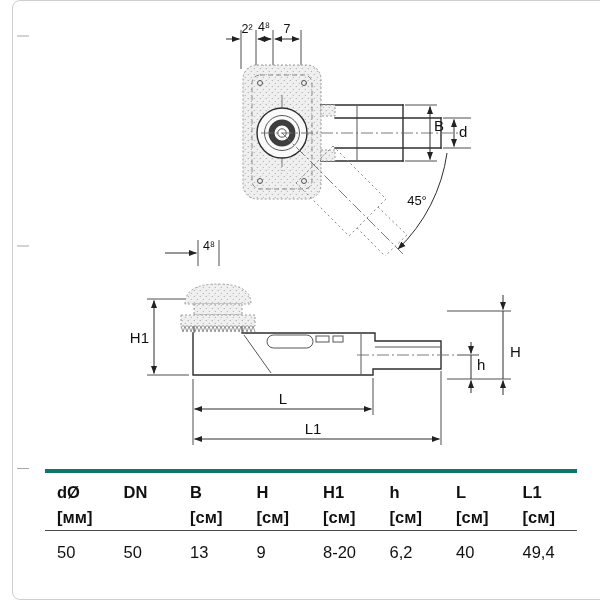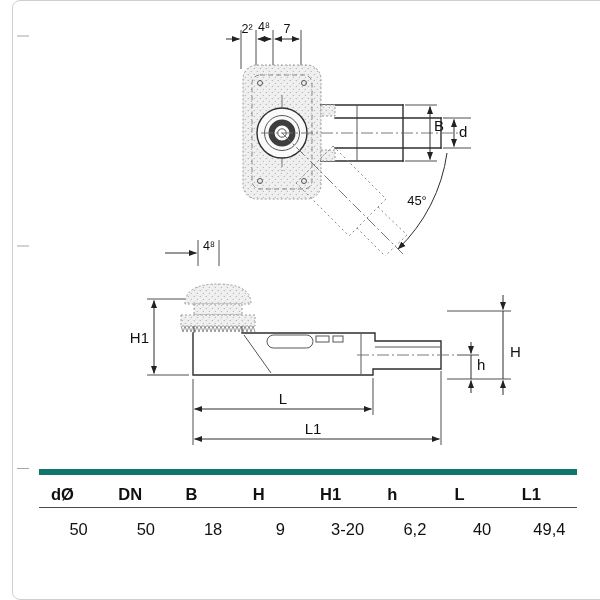--- a/index.html
+++ b/index.html
@@ -18,27 +18,27 @@
   .teeth{stroke:#8a8a8a;stroke-width:.9;fill:none;}
   .stippled{fill:url(#stip);stroke:#9a9a9a;stroke-width:1;stroke-dasharray:2 2;}
   .dashedbox{stroke:#7a7a7a;stroke-width:.9;stroke-dasharray:5 3;fill:none;}
   .tick{stroke:#a8a8a8;stroke-width:1.2;}
   text{font-family:"Liberation Sans","DejaVu Sans",sans-serif;fill:#111;}
   text.lbl{font-size:15px;}
   text.lblsm{font-size:12.5px;}
   text.lblmid{font-size:13px;}
   .edge-tick{position:absolute;left:4px;width:12px;height:1px;background:#a8a8a8;}
   .table-wrap{
-    position:absolute;left:26px;right:34px;top:468px;
-    border-top:6px solid #0f766e;padding-top:7px;
+    position:absolute;left:32px;right:34px;top:468px;
+    border-top:4px solid #0f766e;padding-top:7px;
   }
   table{width:100%;border-collapse:collapse;table-layout:fixed;}
   th,td{text-align:left;padding:3px 0 3px 12px;font-size:16.5px;white-space:nowrap;}
   thead th{font-weight:bold;}
-  tbody td{border-top:1px solid #4a4a4a;padding-top:12px;font-weight:normal;text-align:center;}
+  tbody td{border-top:1px solid #4a4a4a;padding-top:12px;font-weight:normal;}
 </style>
 </head>
 <body>
 
 <div class="page">
 
   <svg width="600" height="462" viewBox="0 0 600 462" xmlns="http://www.w3.org/2000/svg">
     <defs>
       <pattern id="stip" width="6" height="6" patternUnits="userSpaceOnUse">
         <rect width="6" height="6" fill="#f0f0f0"></rect>
@@ -199,28 +199,38 @@
         <tr>
           <th>dØ</th>
           <th>DN</th>
           <th>B</th>
           <th>H</th>
           <th>H1</th>
           <th>h</th>
           <th>L</th>
           <th>L1</th>
         </tr>
+        <tr>
+          <th>[мм]</th>
+          <th></th>
+          <th>[см]</th>
+          <th>[см]</th>
+          <th>[см]</th>
+          <th>[см]</th>
+          <th>[см]</th>
+          <th>[см]</th>
+        </tr>
       </thead>
       <tbody>
         <tr>
           <td>50</td>
           <td>50</td>
-          <td>18</td>
+          <td>13</td>
           <td>9</td>
-          <td>3-20</td>
+          <td>8-20</td>
           <td>6,2</td>
           <td>40</td>
           <td>49,4</td>
         </tr>
       </tbody>
     </table>
   </div>
 
 </div>
 

